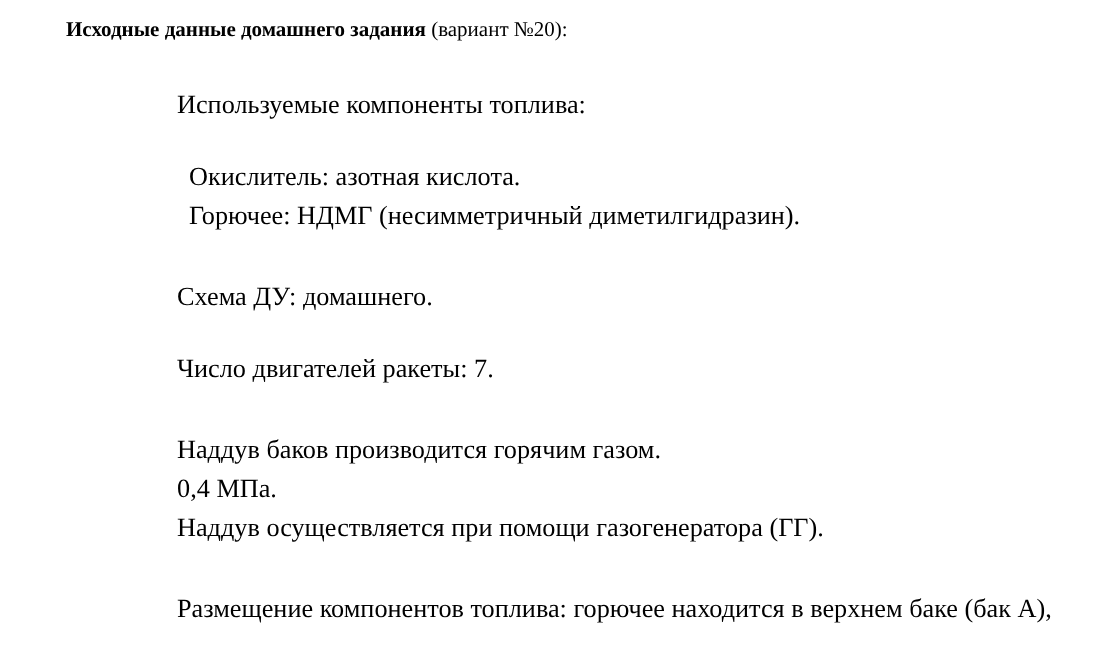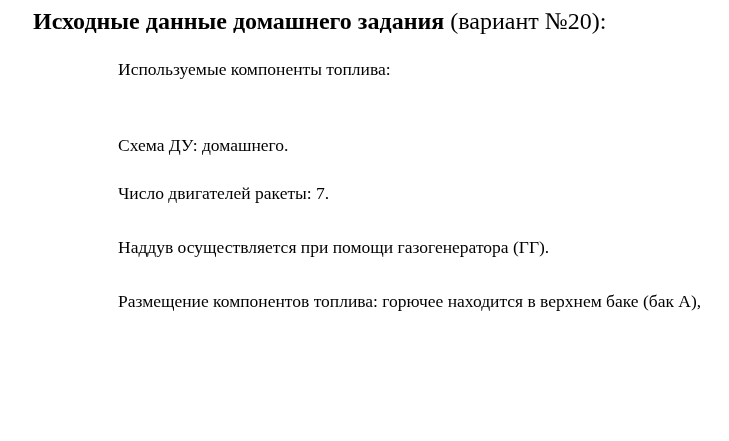--- a/index.html
+++ b/index.html
@@ -22,22 +22,22 @@
     box-sizing: border-box;
   }
   .line {
     font-size: 17.5px;
     line-height: 26px;
     white-space: pre-wrap;
     margin-left: 48px;
   }
   .title-line {
     margin-top: 8px;
-    margin-left: 33px;
-    font-size: 24px;
+    margin-left: 44px;
+    font-size: 14px;
     line-height: 26px;
   }
   .title-strong {
     font-weight: bold;
   }
   .body-block {
     margin-left: 70px;
     margin-right: 18px;
   }
   .gap-md { height: 22px; }
@@ -56,36 +56,42 @@
   </div>
 
   <div class="gap-md"></div>
 
   <div class="body-block">
     <div class="line">Используемые компоненты топлива:</div>
   </div>
 
   <div class="gap-md"></div>
 
+  <div class="body-block indent-block">
+    <div class="line">Окислитель: азотная кислота.</div>
+    <div class="line">Горючее: НДМГ (несимметричный диметилгидразин).</div>
+  </div>
 
   <div class="gap-lg"></div>
 
   <div class="body-block">
     <div class="line">Схема ДУ: домашнего.</div>
   </div>
 
   <div class="gap-md"></div>
 
   <div class="body-block">
     <div class="line">Число двигателей ракеты: 7.</div>
   </div>
 
   <div class="gap-lg"></div>
 
   <div class="body-block">
+    <div class="line">Наддув баков производится горячим газом.</div>
+    <div class="line">0,4 МПа.</div>
     <div class="line">Наддув осуществляется при помощи газогенератора (ГГ).</div>
   </div>
 
   <div class="gap-lg"></div>
 
   <div class="body-block">
     <div class="line">Размещение компонентов топлива: горючее находится в верхнем баке (бак А),</div>
 
   </div>
 

